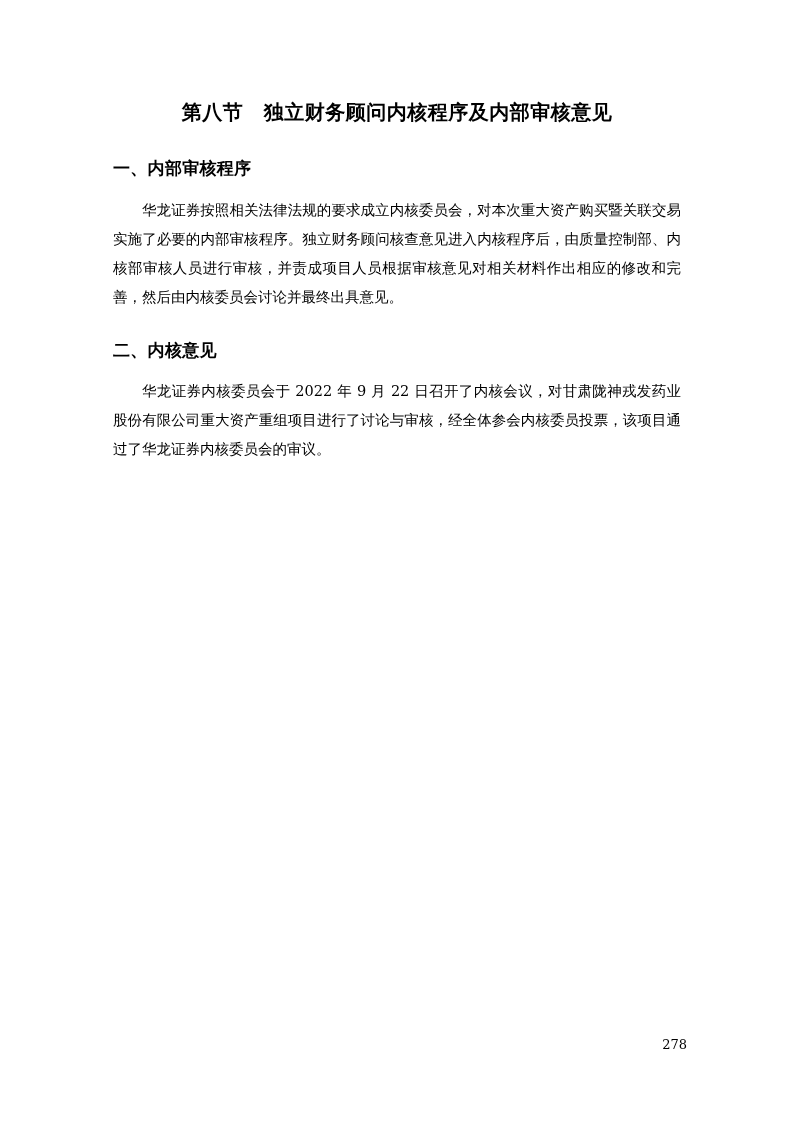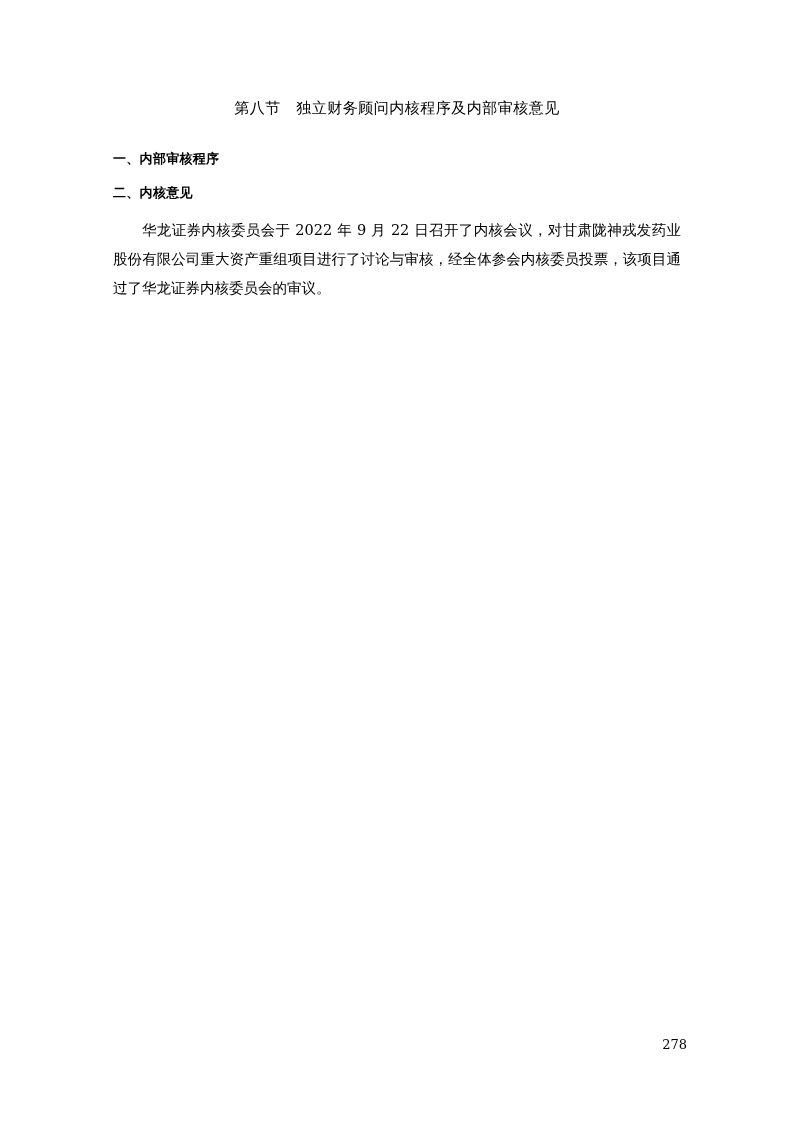--- a/index.html
+++ b/index.html
@@ -17,32 +17,32 @@
     box-sizing: border-box;
   }
   .content {
     position: absolute;
     left: 113px;
     top: 98px;
     width: 568px;
   }
   .doc-title {
     font-family: "DejaVu Sans", "Liberation Sans", sans-serif;
-    font-weight: normal;
-    font-size: 15px;
+    font-weight: bold;
+    font-size: 20px;
     color: #000000;
     text-align: center;
     letter-spacing: 0.5px;
     margin: 0 0 30px 0;
     line-height: 1.4;
   }
   .section-heading {
     font-family: Liberation Sans, sans-serif;
     font-weight: bold;
-    font-size: 13px;
+    font-size: 17px;
     color: #000000;
     margin: 0 0 14px 0;
     line-height: 1.5;
     letter-spacing: 0.3px;
   }
   .para {
     font-family: "DejaVu Serif", "Liberation Serif", serif;
     font-size: 14.5px;
     color: #000000;
     line-height: 2.0;
@@ -69,20 +69,21 @@
 </head>
 <body>
 
 <div class="page">
   <div class="content">
 
     <h1 class="doc-title">第八节　独立财务顾问内核程序及内部审核意见</h1>
 
     <div class="section-block">
       <h2 class="section-heading">一、内部审核程序</h2>
+      <p class="para">华龙证券按照相关法律法规的要求成立内核委员会，对本次重大资产购买暨关联交易实施了必要的内部审核程序。独立财务顾问核查意见进入内核程序后，由质量控制部、内核部审核人员进行审核，并责成项目人员根据审核意见对相关材料作出相应的修改和完善，然后由内核委员会讨论并最终出具意见。</p>
     </div>
 
     <div class="section-block">
       <h2 class="section-heading">二、内核意见</h2>
       <p class="para">华龙证券内核委员会于 2022 年 9 月 22 日召开了内核会议，对甘肃陇神戎发药业股份有限公司重大资产重组项目进行了讨论与审核，经全体参会内核委员投票，该项目通过了华龙证券内核委员会的审议。</p>
     </div>
 
   </div>
 
   <div class="page-number">278</div>

